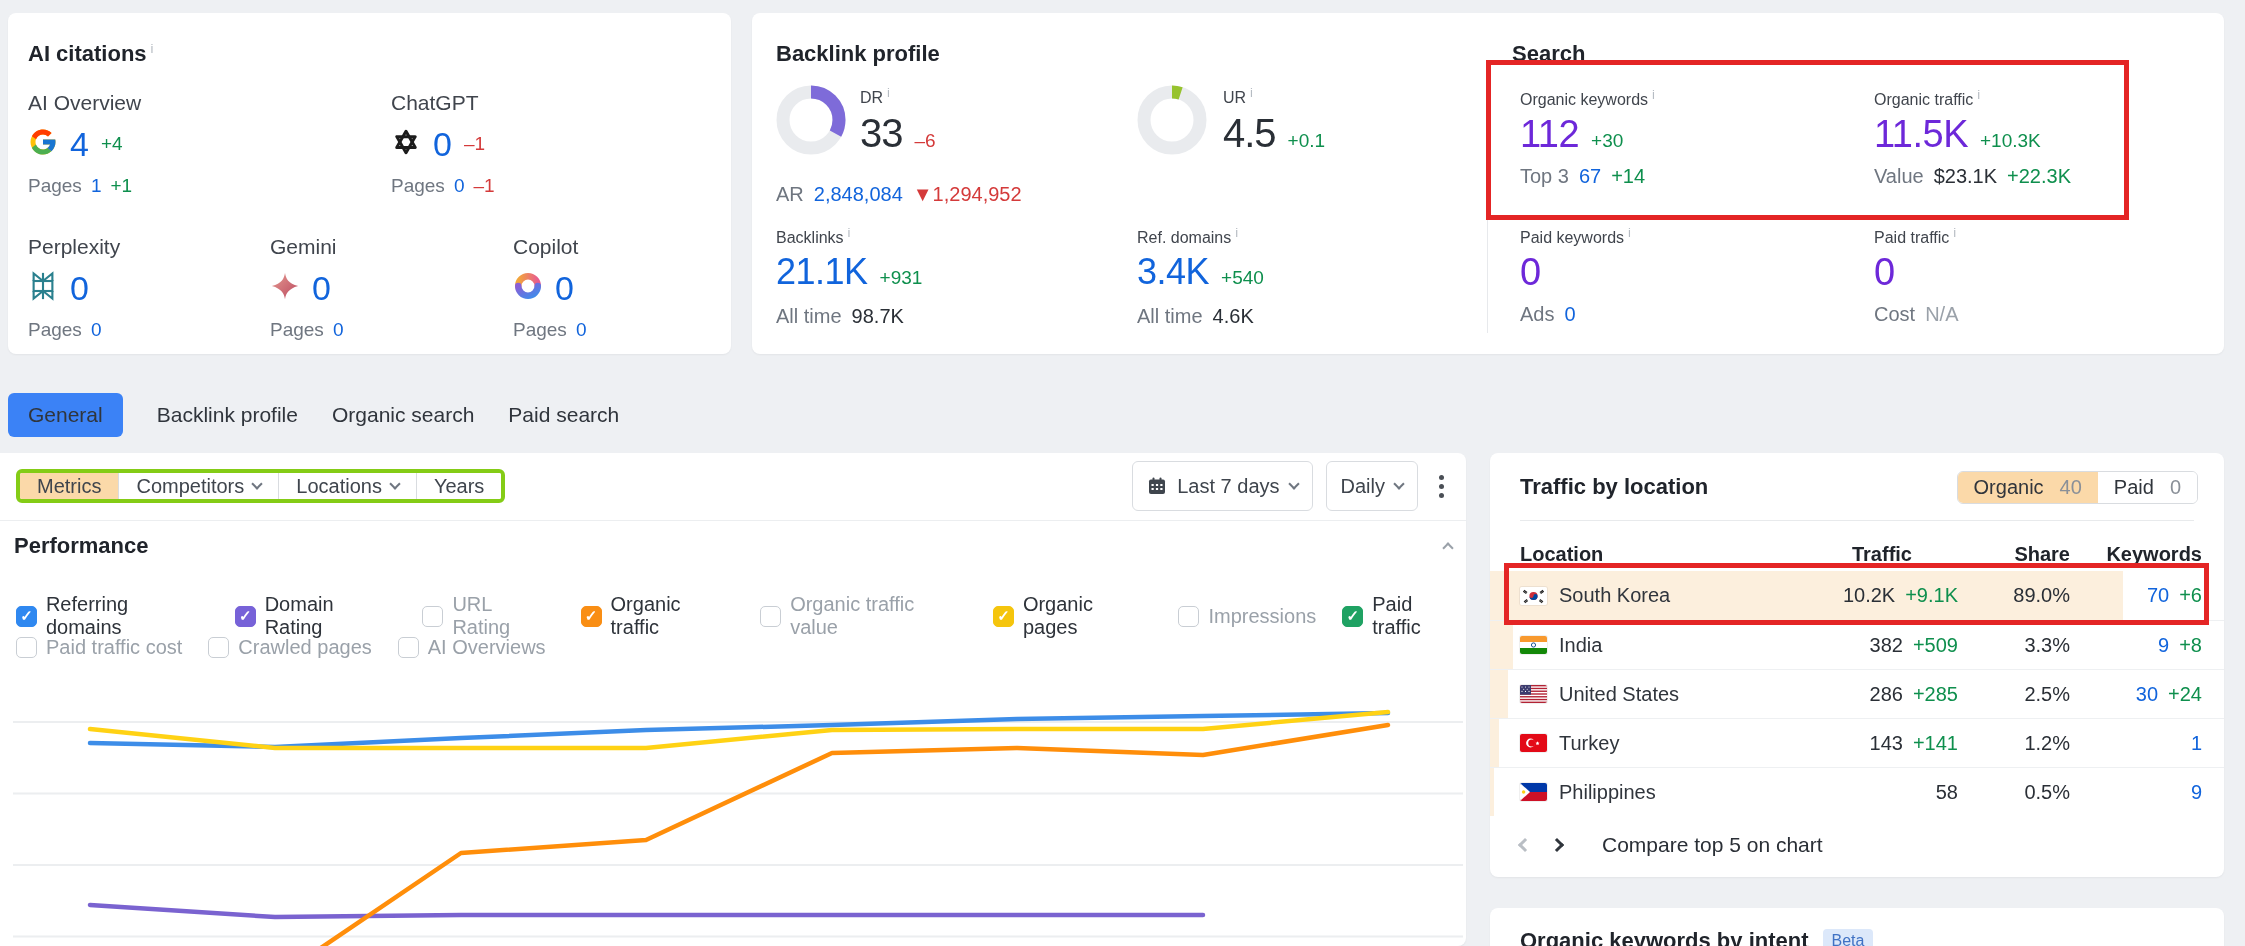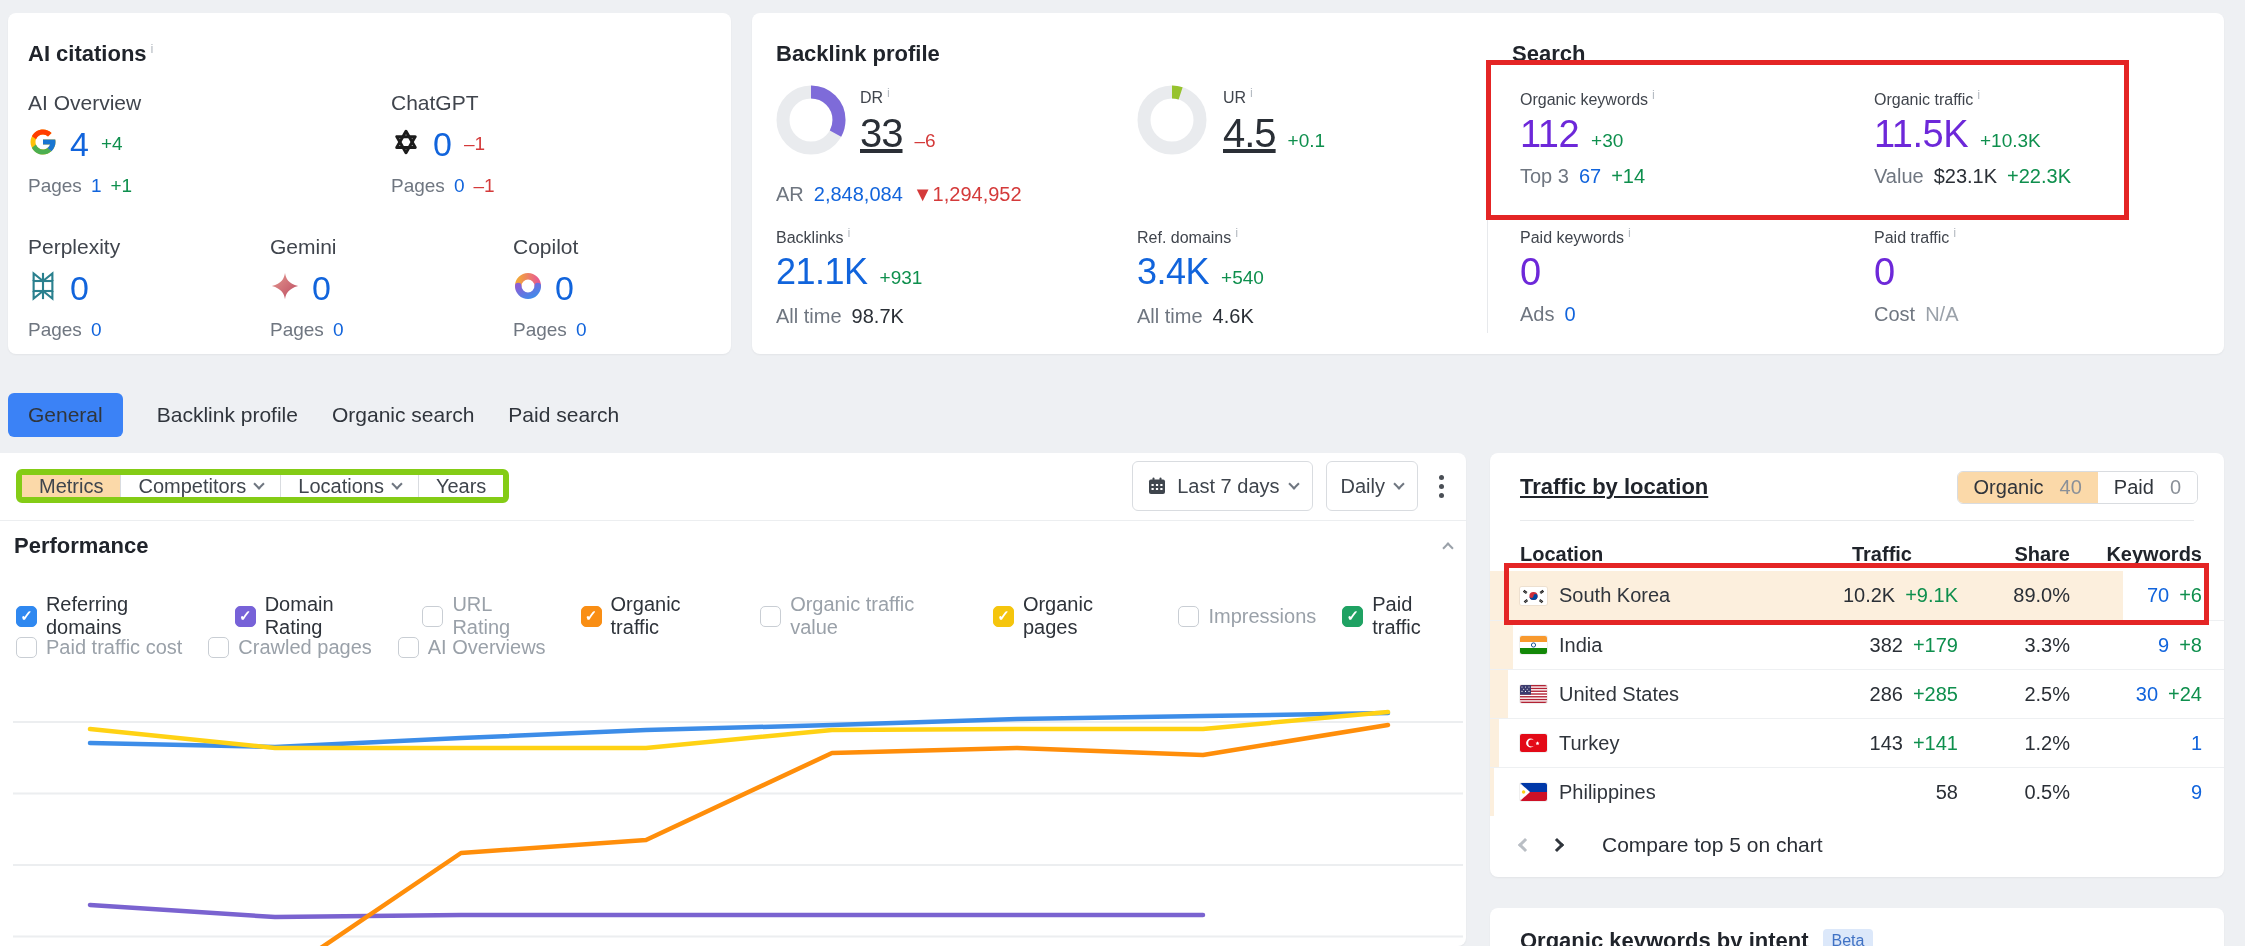--- a/index.html
+++ b/index.html
@@ -24,37 +24,37 @@
   .ai-item { position:absolute; }
   .ai-label { font-size:21px; color:#40454d; margin-bottom:11px; }
   .ai-valrow { display:flex; align-items:center; gap:12px; margin-bottom:13px; height:36px;}
   .ai-value { font-size:34px; color:#1164dc; }
   .ai-delta { font-size:19px; }
   .pages-line { font-size:19px; color:#6f7680; display:flex; gap:9px; }
 
   .bp-block { position:absolute; }
   .bp-label { font-size:16px; color:#40454d; }
   .bp-valrow { display:flex; align-items:baseline; gap:12px; margin-top:4px; }
-  .bp-big { font-size:40px; color:#2a2f36; letter-spacing:-1px;text-decoration:underline; }
+  .bp-big { font-size:40px; color:#2a2f36; letter-spacing:-1px; }
   .bp-bigblue { font-size:36px; color:#1164dc; letter-spacing:-0.5px; }
   .bp-delta { font-size:19px; }
   .subline { font-size:20px; display:flex; gap:10px; margin-top:10px; }
   .vdivider { position:absolute; width:1px; background:#e7e9ec; }
 
   .search-big { font-size:38px; color:#6d28d9; letter-spacing:-0.5px; }
 
   
   #tab-bar { position:absolute; left:8px; top:391px; height:47px; display:flex; align-items:center; gap:34px; }
   .tab { font-size:21px; color:#30353c; cursor:pointer; }
   .tab.active { background:#3b82f6; border-radius:6px; padding:10px 20px; }
 
   
   #card-main { left:0; top:453px; width:1466px; height:493px; border-radius:0 8px 8px 0; overflow:hidden; }
   #controls-row { position:absolute; left:16px; top:16px; right:14px; height:34px; display:flex; align-items:center; }
-  .btn-group { display:flex; border:6px solid #84cc16; border-radius:6px; overflow:hidden; height:34px; }
+  .btn-group { display:flex; border:4px solid #84cc16; border-radius:6px; overflow:hidden; height:34px; }
   .seg { display:flex; align-items:center; gap:9px; padding:0 17px; font-size:20px; color:#3f454d; background:#fff;
          border-left:1px solid #d9dce0; cursor:pointer; }
   .seg:first-child { border-left:none; }
   .seg.peach { background:#fbd9a9; }
   .right-controls { margin-left:auto; display:flex; align-items:center; gap:13px; }
   .btn { display:flex; align-items:center; gap:10px; height:50px; padding:0 14px; border:1px solid #d9dce0;
          border-radius:6px; background:#fff; font-size:20px; color:#3f454d; cursor:pointer; }
   .chev { width:8px; height:8px; border-right:2px solid #6f7680; border-bottom:2px solid #6f7680;
           transform:rotate(45deg); margin-top:-4px; }
   .chev.up { transform:rotate(225deg); margin-top:4px; border-color:#9aa1a9; }
@@ -69,21 +69,21 @@
   .cb-item { display:flex; align-items:center; gap:9px; cursor:pointer; }
   .cb-box { width:21px; height:21px; border-radius:5px; border:1px solid #c9ced4; background:#fff;
             display:flex; align-items:center; justify-content:center; color:#fff; font-size:15px; font-weight:700; }
   .cb-label { font-size:20px; color:#2e333a; }
   .cb-item.off .cb-label { color:#9aa1a9; }
   #perf-chart { position:absolute; left:0; top:0; width:1466px; height:493px; pointer-events:none; }
 
   
   #card-tloc { left:1490px; top:453px; width:734px; height:424px; }
   #tloc-head { position:absolute; left:30px; right:26px; top:17px; height:34px; display:flex; align-items:center; }
-  #tloc-title { font-size:22px; font-weight:700; color:#20242b;text-decoration:underline; }
+  #tloc-title { font-size:22px; font-weight:700; color:#20242b; }
   #tloc-toggle { margin-left:auto; display:flex; border:1px solid #d9dce0; border-radius:6px; overflow:hidden; height:33px; }
   .tgl { display:flex; align-items:center; gap:16px; padding:0 16px; font-size:20px; color:#30353c; background:#fff; cursor:pointer;}
   .tgl.active { background:#fbd9a9; }
   .tgl .cnt { color:#8a9098; }
   #tloc-divider { position:absolute; left:30px; right:30px; top:67px; height:1px; background:#e8eaec; }
   #tloc-colhead { position:absolute; left:0; right:0; top:84px; height:34px; display:grid;
                   grid-template-columns:1fr 172px 112px 132px; padding:0 22px 0 30px; align-items:center;
                   font-size:20px; font-weight:700; color:#20242b; }
   .th-r { text-align:right; }
   #tloc-rows { position:absolute; left:0; right:0; top:118px; }
@@ -503,21 +503,21 @@
           <span class="flag"><svg viewBox="0 0 27 18" width="27" height="18">
               <rect width="27" height="6" fill="#f8992e"></rect>
               <rect y="6" width="27" height="6" fill="#fff"></rect>
               <rect y="12" width="27" height="6" fill="#138808"></rect>
               <circle cx="13.5" cy="9" r="2.1" fill="none" stroke="#054187" stroke-width="0.9"></circle>
             </svg></span>
           <span class="loc-name">India</span>
         </div>
         <div class="cell r">
           <span class="dark">382</span>
-          <span class="green">+179</span>
+          <span class="green">+509</span>
         </div>
         <div class="cell r">
           <span class="dark">3.3%</span>
         </div>
         <div class="cell r">
           <span class="blue">9</span>
           <span class="green">+8</span>
         </div>
       </div>
       <div class="tloc-row">

